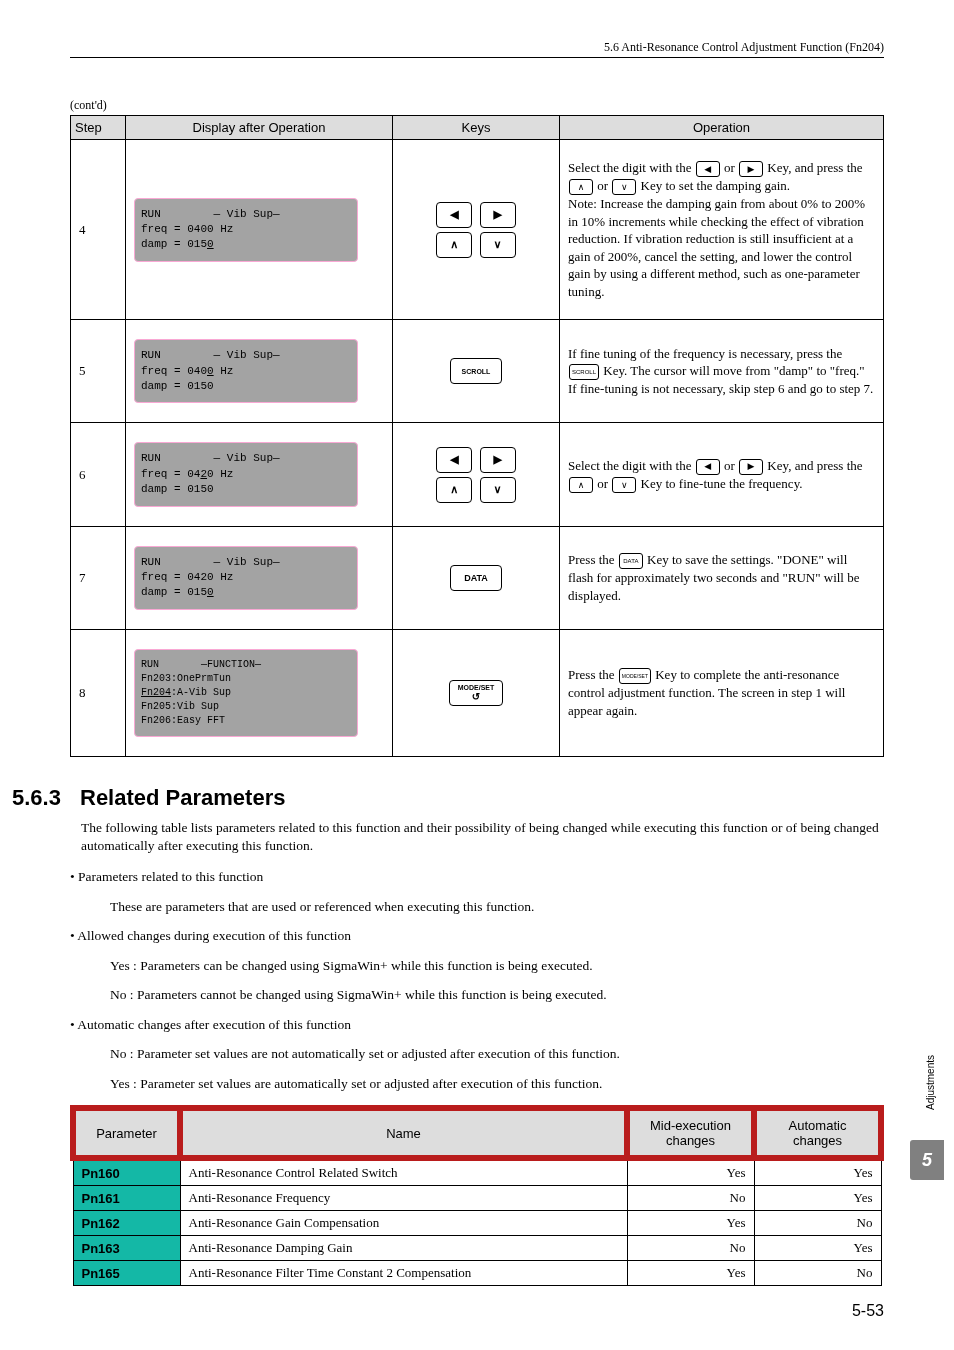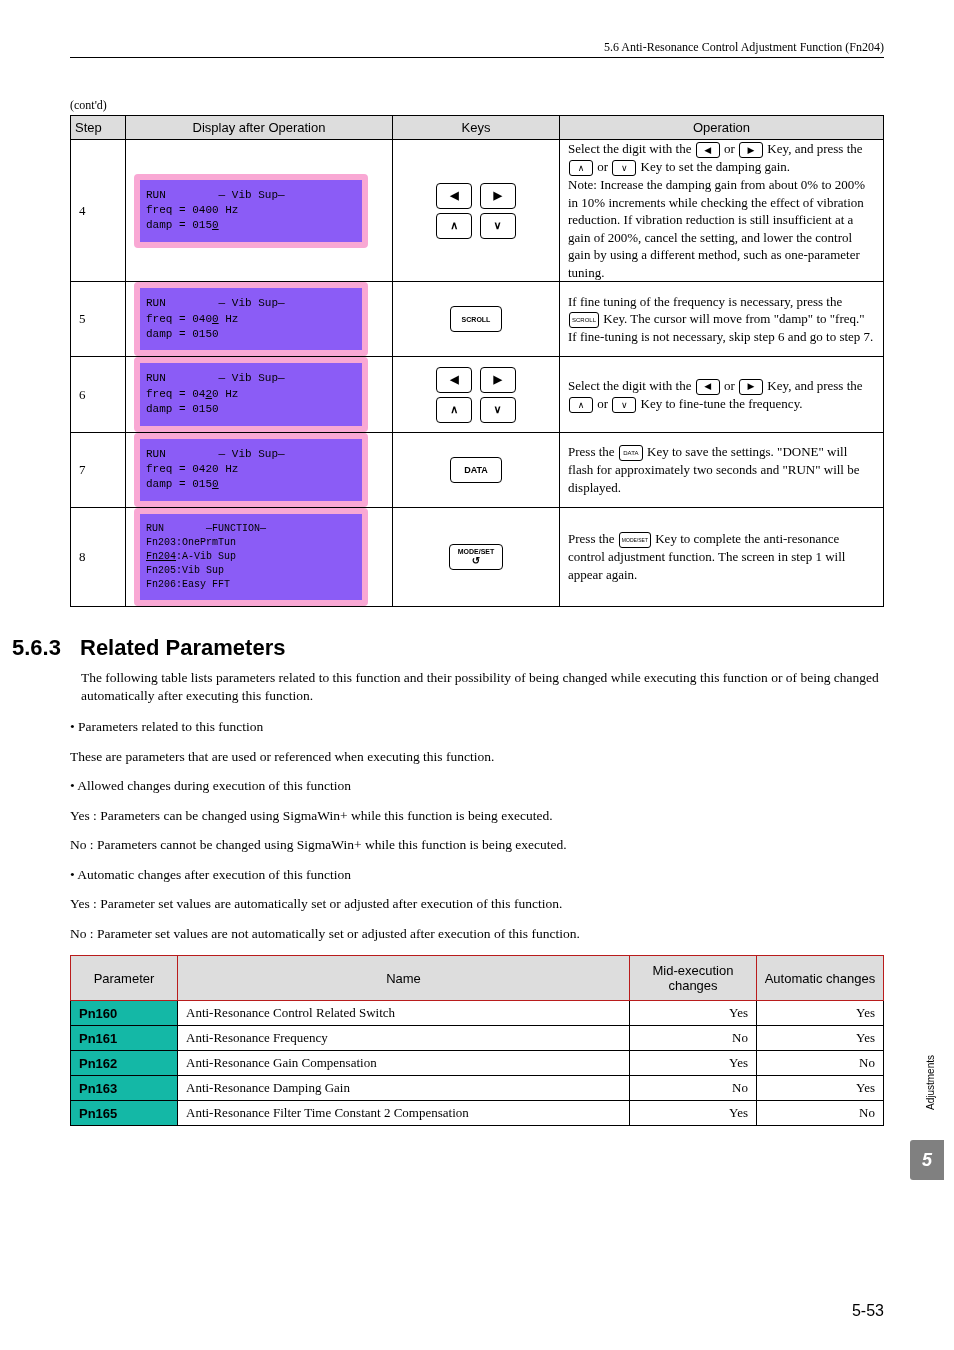--- a/index.html
+++ b/index.html
@@ -2,37 +2,37 @@
 <html><head>
 <meta charset="utf-8">
 <style>
   html,body{margin:0;padding:0;background:#fff;font-family:"Times New Roman",Times,serif;color:#000;font-size:14px}
   .page{width:954px;min-height:1350px;margin:0 auto;box-sizing:border-box;padding:40px 70px 30px 70px;position:relative}
   .section-path{font-size:12px;text-align:right;margin-bottom:2px}
   .hr-top{border:none;border-top:1px solid #000;margin:0 0 40px 0}
   .contd{font-size:12px;text-align:left;margin-bottom:2px}
   table.op{border-collapse:collapse;width:100%;font-size:13px}
   table.op th{background:#ddd;border:1px solid #000;padding:4px;font-weight:normal;font-family:Arial,Helvetica,sans-serif}
-  table.op td{border:1px solid #000;padding:0 8px;vertical-align:middle}
+  table.op td{border:1px solid #000;padding:19px 8px;vertical-align:middle}
   .step-col{width:38px;text-align:left}
   .disp-col{width:250px}
   .keys-col{width:150px;text-align:center}
-  .lcd{border:6px solid #f9a8d4;border-radius:4px;padding:8px 6px;font-family:"Courier New",monospace;font-size:11px;line-height:1.4;white-space:pre;background:#8b5cf6;display:inline-block;width:210px}
+  .lcd{border:1px solid #f9a8d4;border-radius:4px;padding:8px 6px;font-family:"Courier New",monospace;font-size:11px;line-height:1.4;white-space:pre;background:#a3a3a3;display:inline-block;width:210px}
   .keycap{display:inline-flex;align-items:center;justify-content:center;border:1px solid #000;border-radius:4px;min-width:34px;height:24px;margin:2px;font-family:Arial,Helvetica,sans-serif;font-size:11px;font-weight:bold;background:#fff}
   .keycap.wide{padding:0 8px}
   .keys-grid{display:inline-block;text-align:center}
   .inline-key{display:inline-flex;vertical-align:middle;border:1px solid #000;border-radius:3px;min-width:18px;height:14px;font-size:9px;align-items:center;justify-content:center;margin:0 1px;padding:0 2px;font-family:Arial,sans-serif}
   .op-text{font-size:13px;line-height:1.35}
   h2.sec{font-family:Arial,Helvetica,sans-serif;font-size:22px;font-weight:bold;margin:28px 0 8px -58px}
   h2.sec .num{display:inline-block;width:68px}
   .body-p{font-size:13.5px;line-height:1.35;margin:0 0 14px 11px}
   .bullet{font-size:13.5px;margin:2px 0 2px 0}
-  .indent{font-size:13.5px}
+  .indent{margin-left:40px;font-size:13.5px}
   table.params{border-collapse:collapse;width:100%;font-size:13px;margin-top:8px}
-  table.params th{background:#ddd;border:1px solid #b91c1c;padding:7px;font-weight:normal;font-family:Arial,Helvetica,sans-serif}
+  table.params th{background:#ddd;border:6px solid #b91c1c;padding:7px;font-weight:normal;font-family:Arial,Helvetica,sans-serif}
   table.params td{border:1px solid #000;padding:4px 8px}
   table.params td.pn{background:#14b8a6;font-family:Arial,Helvetica,sans-serif;font-weight:bold;width:90px}
   table.params td.c{text-align:right;width:110px}
   .side{position:absolute;right:18px;top:1055px;font-family:Arial,Helvetica,sans-serif;font-size:10px;writing-mode:vertical-rl;transform:rotate(180deg)}
   .chtab{position:absolute;right:10px;top:1140px;width:34px;height:40px;background:#808080;color:#fff;border-radius:3px 0 0 3px;display:flex;align-items:center;justify-content:center;font-family:Arial,Helvetica,sans-serif;font-size:18px;font-weight:bold;font-style:italic}
   .pgnum{position:absolute;right:70px;bottom:30px;font-family:Arial,Helvetica,sans-serif;font-size:16px}
   .ul{text-decoration:underline}
 </style>
 </head>
 <body>
@@ -170,22 +170,22 @@
   <p class="body-p">The following table lists parameters related to this function and their possibility of being changed while executing this function or of being changed automatically after executing this function.</p>
 
   <p class="bullet">• Parameters related to this function</p>
   <p class="indent">These are parameters that are used or referenced when executing this function.</p>
 
   <p class="bullet" style="margin-top:12px">• Allowed changes during execution of this function</p>
   <p class="indent">Yes : Parameters can be changed using SigmaWin+ while this function is being executed.</p>
   <p class="indent">No  : Parameters cannot be changed using SigmaWin+ while this function is being executed.</p>
 
   <p class="bullet" style="margin-top:12px">• Automatic changes after execution of this function</p>
+  <p class="indent">No  : Parameter set values are not automatically set or adjusted after execution of this function.</p>
   <p class="indent">Yes : Parameter set values are automatically set or adjusted after execution of this function.</p>
-  <p class="indent">No  : Parameter set values are not automatically set or adjusted after execution of this function.</p>
 
   <table class="params">
     <thead>
       <tr>
         <th>Parameter</th>
         <th>Name</th>
         <th>Mid-execution changes</th>
         <th>Automatic changes</th>
       </tr>
     </thead>

